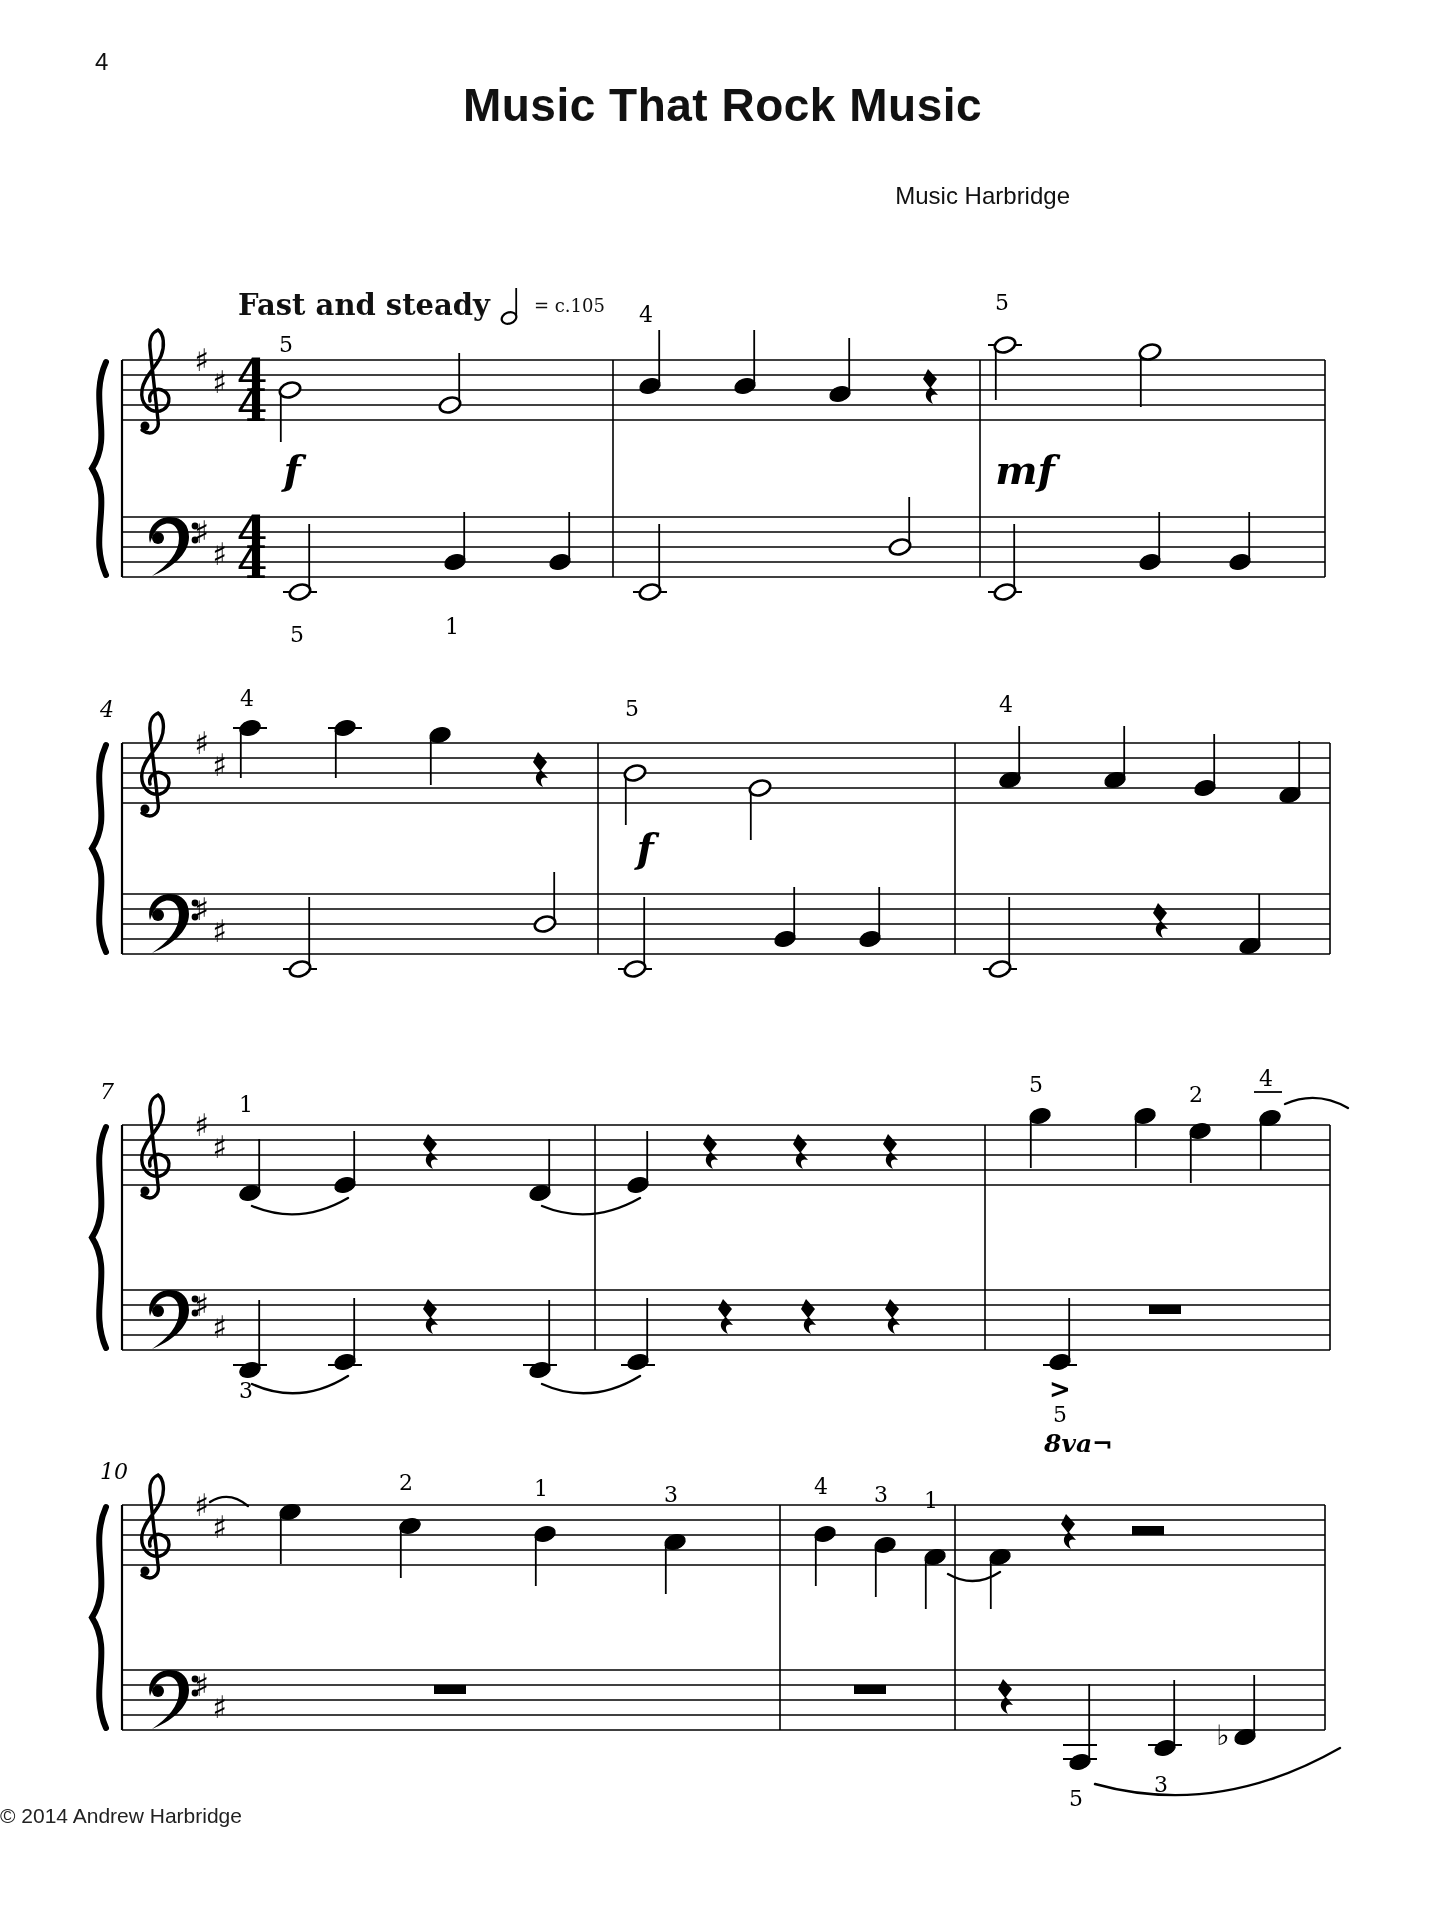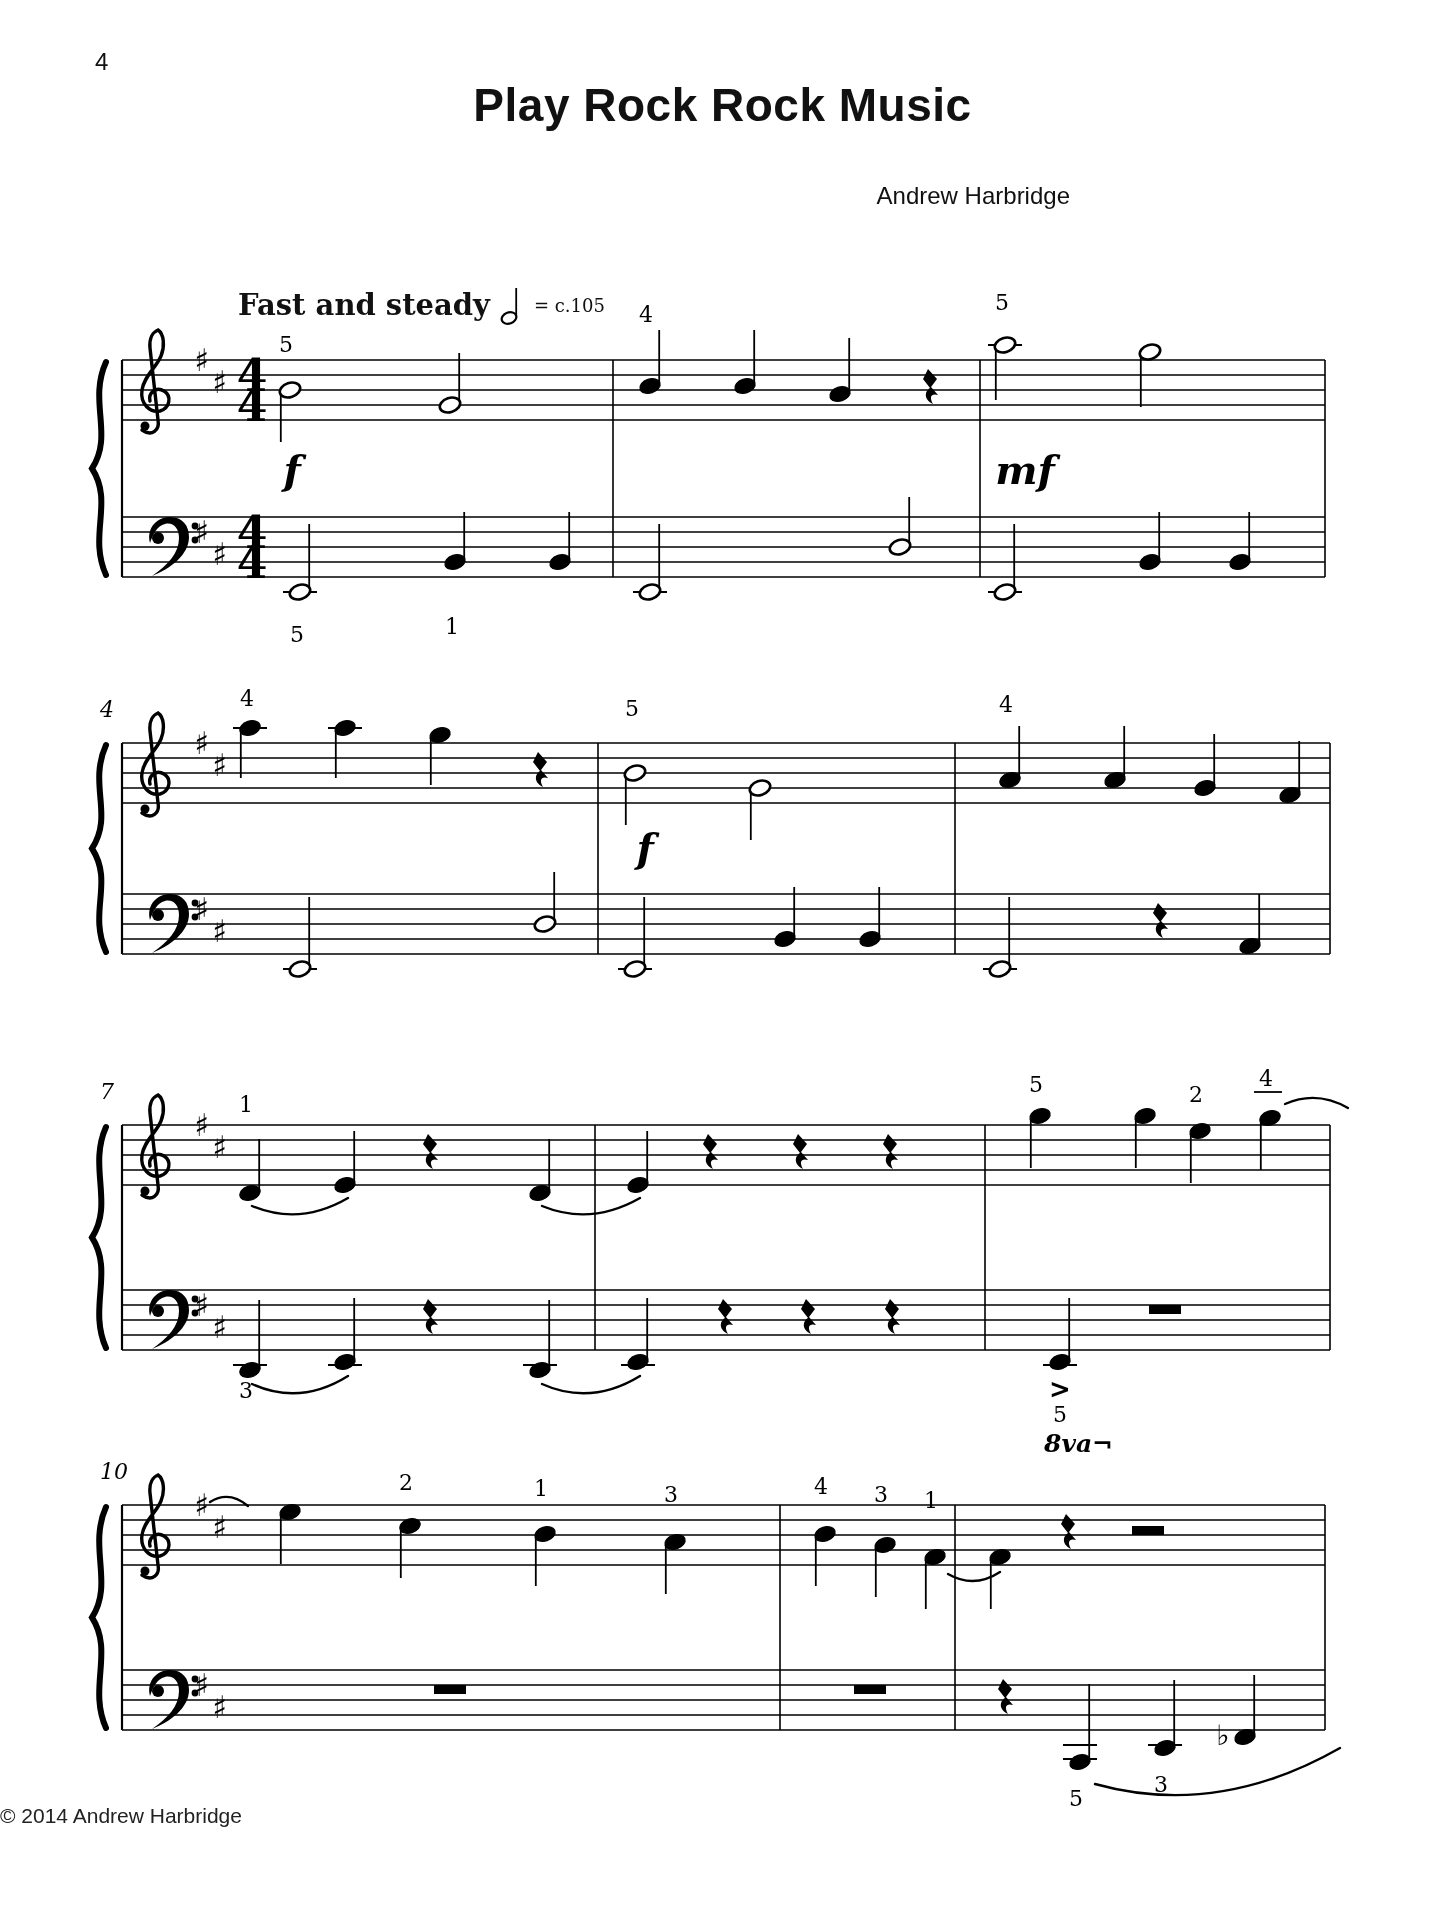--- a/index.html
+++ b/index.html
@@ -14,22 +14,22 @@
   .tempo .t-bpm{font-family:"DejaVu Serif",serif;font-size:18px;margin-left:6px;}
   .tempo svg{margin:0 2px 0 10px;}
   .copyright{left:0;right:0;top:1804px;text-align:left;font-size:21px;color:#222;}
   svg#score{position:absolute;left:0;top:0;}
 </style>
 </head>
 <body>
 
 <div class="page">
   <div class="abs page-number">4</div>
-  <div class="abs title">Play Rock Rock Music</div>
-  <div class="abs composer">Andrew Harbridge</div>
+  <div class="abs title">Music That Rock Music</div>
+  <div class="abs composer">Music Harbridge</div>
 
   <div class="abs tempo">
     <span class="t-text">Fast and steady</span>
     <svg width="26" height="42">
       <line x1="16.2" y1="34" x2="16.2" y2="4" stroke="#000" stroke-width="1.8"></line>
       <ellipse cx="9" cy="34" rx="7.5" ry="5.5" transform="rotate(-20 9 34)" fill="#fff" stroke="#000" stroke-width="2.2"></ellipse>
     </svg>
     <span class="t-bpm">= c.105</span>
   </div>
 

